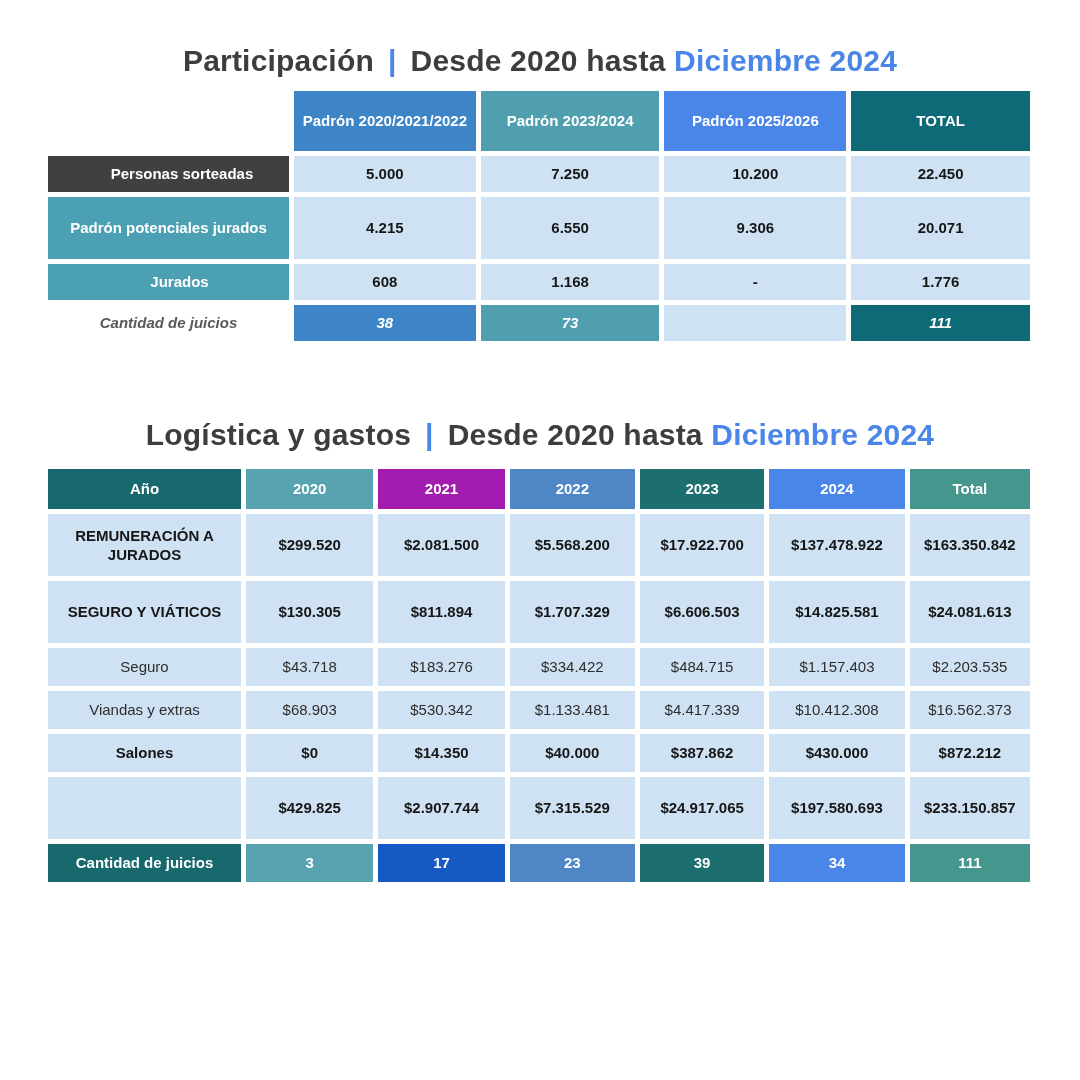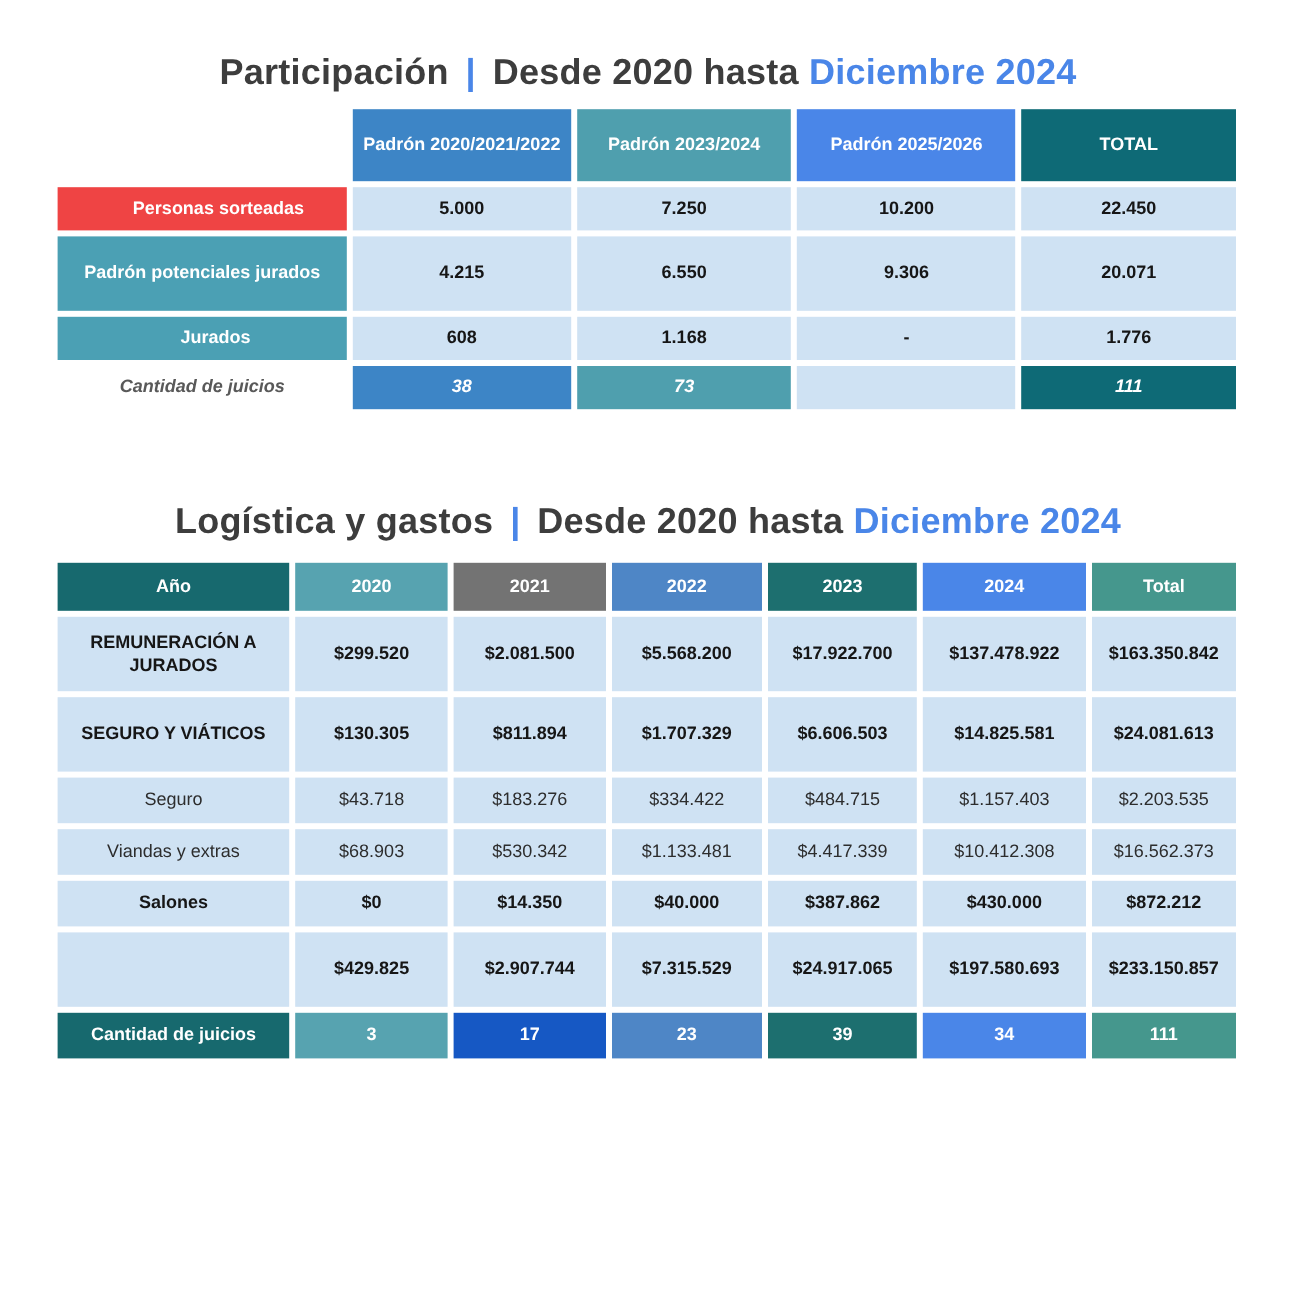--- a/index.html
+++ b/index.html
@@ -105,21 +105,21 @@
   </colgroup>
   <tbody>
       <tr class="h60">
     <td class="spacer"></td>
     <th class="colhead" style="background: rgb(61, 133, 198);">Padrón 2020/2021/2022</th>
     <th class="colhead" style="background: rgb(79, 159, 174);">Padrón 2023/2024</th>
     <th class="colhead" style="background: rgb(74, 134, 232);">Padrón 2025/2026</th>
     <th class="colhead" style="background: rgb(14, 106, 118);">TOTAL</th>
   </tr>
   <tr class="h36">
-    <th class="rowlabel" style="background: #ef4444; padding-left: 33px;">Personas sorteadas</th>
+    <th class="rowlabel" style="background: #404040; padding-left: 33px;">Personas sorteadas</th>
     <td class="cell">5.000</td>
     <td class="cell">7.250</td>
     <td class="cell">10.200</td>
     <td class="cell">22.450</td>
   </tr>
   <tr class="h62">
     <th class="rowlabel" style="background: rgb(75, 160, 180);">Padrón potenciales jurados</th>
     <td class="cell">4.215</td>
     <td class="cell">6.550</td>
     <td class="cell">9.306</td>
@@ -154,21 +154,21 @@
       <col style="width:125px">
       <col style="width:124px">
       <col style="width:123px">
       <col style="width:134px">
       <col style="width:119px">
   </colgroup>
   <tbody>
       <tr class="h40">
     <th class="colhead" style="background: rgb(23, 105, 110);">Año</th>
     <th class="colhead" style="background: rgb(87, 163, 176);">2020</th>
-    <th class="colhead" style="background: #737373;">2021</th>
+    <th class="colhead" style="background: #a21caf;">2021</th>
     <th class="colhead" style="background: rgb(78, 134, 198);">2022</th>
     <th class="colhead" style="background: rgb(29, 111, 111);">2023</th>
     <th class="colhead" style="background: rgb(74, 134, 232);">2024</th>
     <th class="colhead" style="background: rgb(69, 151, 141);">Total</th>
   </tr>
   <tr class="h62">
     <th class="rowlabel-light">REMUNERACIÓN A JURADOS</th>
     <td class="cell">$299.520</td>
     <td class="cell">$2.081.500</td>
     <td class="cell">$5.568.200</td>

